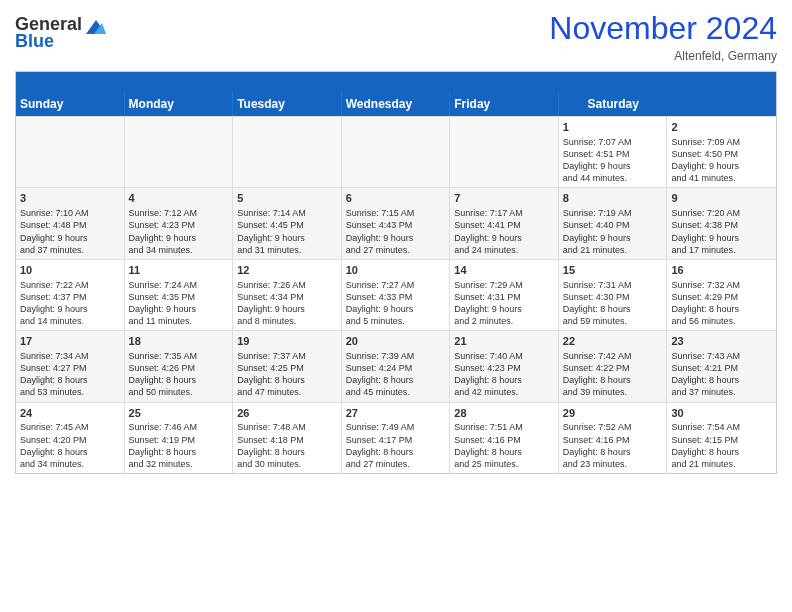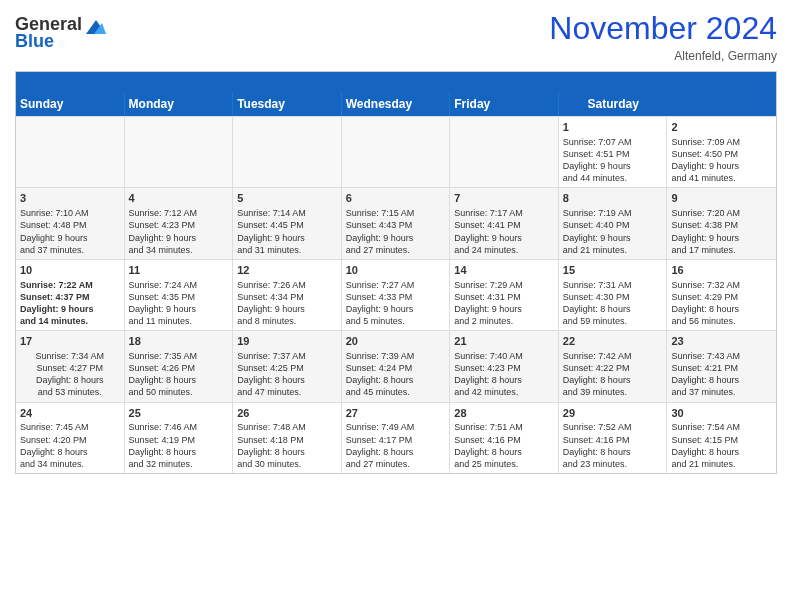--- a/index.html
+++ b/index.html
@@ -200,21 +200,21 @@
             <div class="day-num">9</div>
             <div class="cell-info" style="white-space: pre-line;">Sunrise: 7:20 AM
 Sunset: 4:38 PM
 Daylight: 9 hours
 and 17 minutes.</div>
           </div>
         </div>
         <div class="cal-row">
           <div class="cal-cell">
             <div class="day-num">10</div>
-            <div class="cell-info" style="white-space: pre-line; font-weight: bold;">Sunrise: 7:22 AM
+            <div class="cell-info" style="white-space: pre-line;">Sunrise: 7:22 AM
 Sunset: 4:37 PM
 Daylight: 9 hours
 and 14 minutes.</div>
           </div>
           <div class="cal-cell">
             <div class="day-num">11</div>
             <div class="cell-info" style="white-space: pre-line;">Sunrise: 7:24 AM
 Sunset: 4:35 PM
 Daylight: 9 hours
 and 11 minutes.</div>
@@ -251,21 +251,21 @@
             <div class="day-num">16</div>
             <div class="cell-info" style="white-space: pre-line;">Sunrise: 7:32 AM
 Sunset: 4:29 PM
 Daylight: 8 hours
 and 56 minutes.</div>
           </div>
         </div>
         <div class="cal-row">
           <div class="cal-cell shaded">
             <div class="day-num">17</div>
-            <div class="cell-info" style="white-space: pre-line; text-align: center;">Sunrise: 7:34 AM
+            <div class="cell-info" style="white-space: pre-line;">Sunrise: 7:34 AM
 Sunset: 4:27 PM
 Daylight: 8 hours
 and 53 minutes.</div>
           </div>
           <div class="cal-cell shaded">
             <div class="day-num">18</div>
             <div class="cell-info" style="white-space: pre-line;">Sunrise: 7:35 AM
 Sunset: 4:26 PM
 Daylight: 8 hours
 and 50 minutes.</div>

